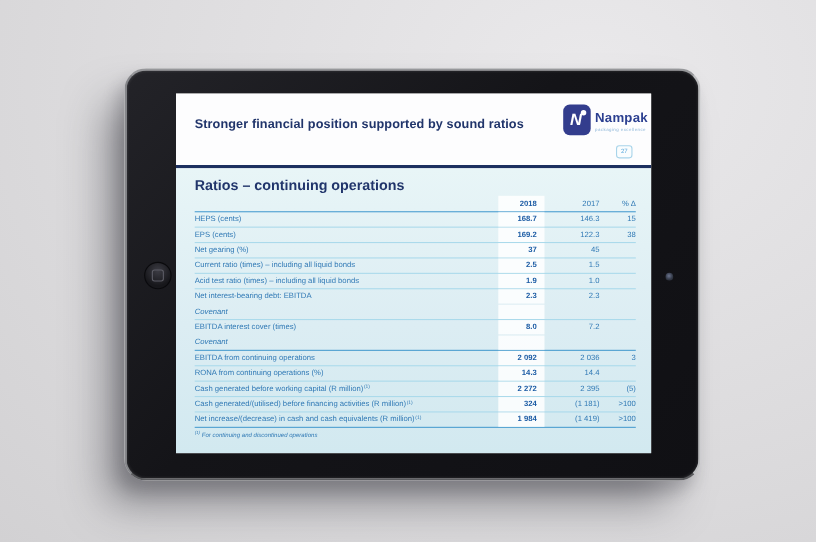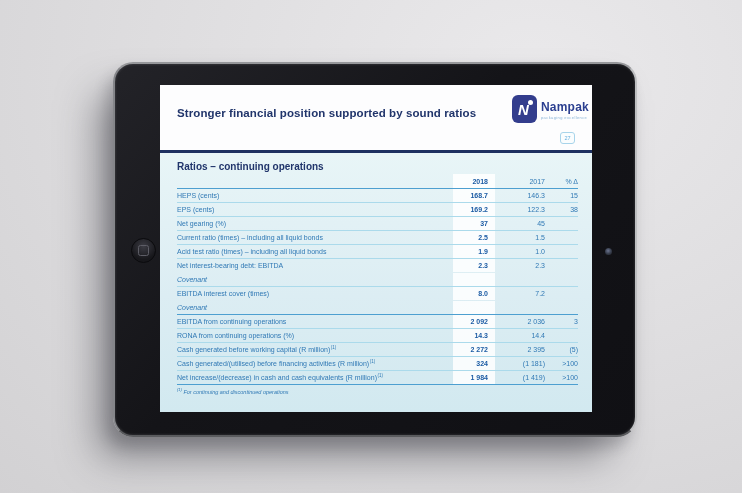--- a/index.html
+++ b/index.html
@@ -66,21 +66,21 @@
     font-size:5.5px;color:#64aede;display:flex;align-items:center;justify-content:center;
     box-sizing:border-box;
   }
   .divider{height:3px;background:#1d3060;}
   .content{
     height:259px;
     background:linear-gradient(to bottom,#e8f5f7 0%,#dcedf3 55%,#d2e9f0 100%);
   }
   .section-title{
     margin:0 0 2px 17px;padding-top:8px;
-    font-size:10px;font-weight:bold;color:#21356b;
+    font-size:13px;font-weight:bold;color:#21356b;
   }
 
   
   .table{margin:0 14px 0 17px;}
   .trow{
     display:flex;align-items:stretch;height:13px;
     border-bottom:1px solid #abdaeb;box-sizing:content-box;
   }
   .trow.thead{height:14px;border-bottom-color:#4d9fd0;}
   .trow.no-sep{border-bottom-color:transparent;}

